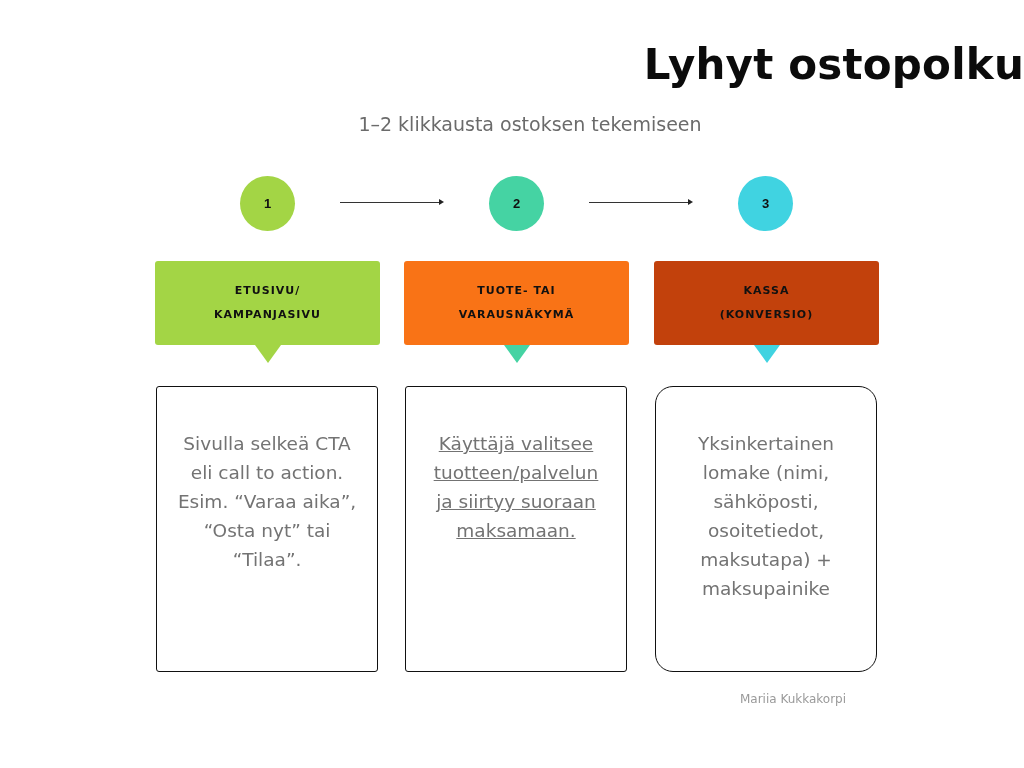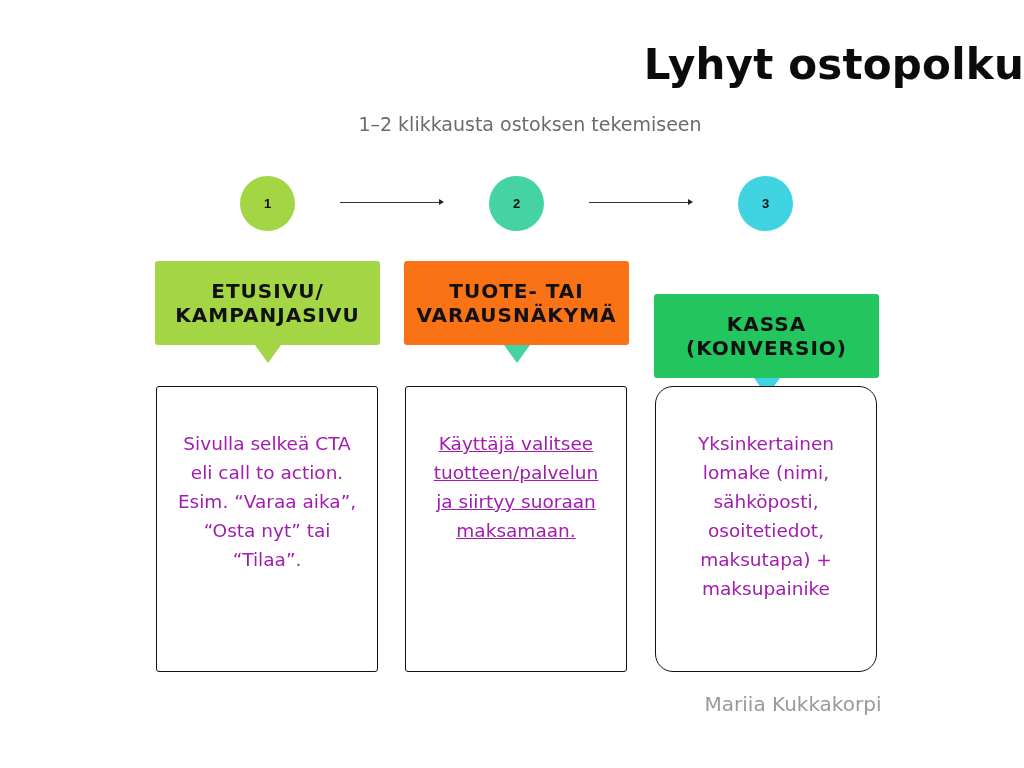--- a/index.html
+++ b/index.html
@@ -26,39 +26,39 @@
     .arrow {
       position: absolute; height: 1px; background: #333;
     }
     .arrow::after {
       content: ""; position: absolute; right: -2px; top: -3px;
       border-left: 5px solid #222; border-top: 3.5px solid transparent; border-bottom: 3.5px solid transparent;
     }
     .header {
       position: absolute; width: 225px; height: 84px; border-radius: 3px;
       display: flex; align-items: center; justify-content: center; text-align: center;
-      font-size: 20px; font-weight: 700; color: #111; letter-spacing: 1px; line-height: 24px;
+      font-size: 11px; font-weight: 700; color: #111; letter-spacing: 1px; line-height: 24px;
       font-family: "DejaVu Sans", sans-serif;
     }
     .header .pointer {
       position: absolute; left: 50%; bottom: -18px; margin-left: -13px;
       width: 0; height: 0; border-left: 13px solid transparent; border-right: 13px solid transparent;
       border-top: 18px solid transparent;
     }
     .card {
       position: absolute; width: 222px; height: 286px; border: 1.6px solid #111; border-radius: 3px;
       box-sizing: border-box; background: #fff;
       display: block; text-align: center;
-      font-size: 18.5px; line-height: 29px; color: #a21caf;
+      font-size: 18.5px; line-height: 29px; color: #737373;
       font-family: "DejaVu Sans", sans-serif;
       padding: 42px 12px 12px 12px; white-space: pre-line;
     }
     .credit {
       position: absolute; left: 700px; width: 186px; top: 692px; text-align: center;
-      font-size: 20px; color: #9a9a9a; font-family: "DejaVu Sans", sans-serif;
+      font-size: 12px; color: #9a9a9a; font-family: "DejaVu Sans", sans-serif;
     }
   </style>
 </head>
 <body>
 
 <div class="title">Lyhyt ostopolku</div>
 <div class="subtitle">1–2 klikkausta ostoksen tekemiseen</div>
 
 <div class="circle" style="left:240px; top:176px; background:#a3d545;">
   <span>1</span>
@@ -76,21 +76,21 @@
 <div class="header" style="left:155px; top:261px; background:#a3d545; white-space:pre-line;">
   <span>ETUSIVU/
 KAMPANJASIVU</span>
   <span class="pointer" style="border-top-color:#a3d545;"></span>
 </div>
 <div class="header" style="left:404px; top:261px; background:#f97316; white-space:pre-line;">
   <span>TUOTE- TAI
 VARAUSNÄKYMÄ</span>
   <span class="pointer" style="border-top-color:#45d3a3;"></span>
 </div>
-<div class="header" style="left:654px; top:261px; background:#22c55e; white-space:pre-line;margin-top:33px;">
+<div class="header" style="left:654px; top:261px; background:#c2410c; white-space:pre-line;">
   <span>KASSA
 (KONVERSIO)</span>
   <span class="pointer" style="border-top-color:#40d3e1;"></span>
 </div>
 
 <div class="card" style="left:156px; top:386px;">Sivulla selkeä CTA
 eli call to action.
 Esim. “Varaa aika”,
 “Osta nyt” tai
 “Tilaa”.</div>

